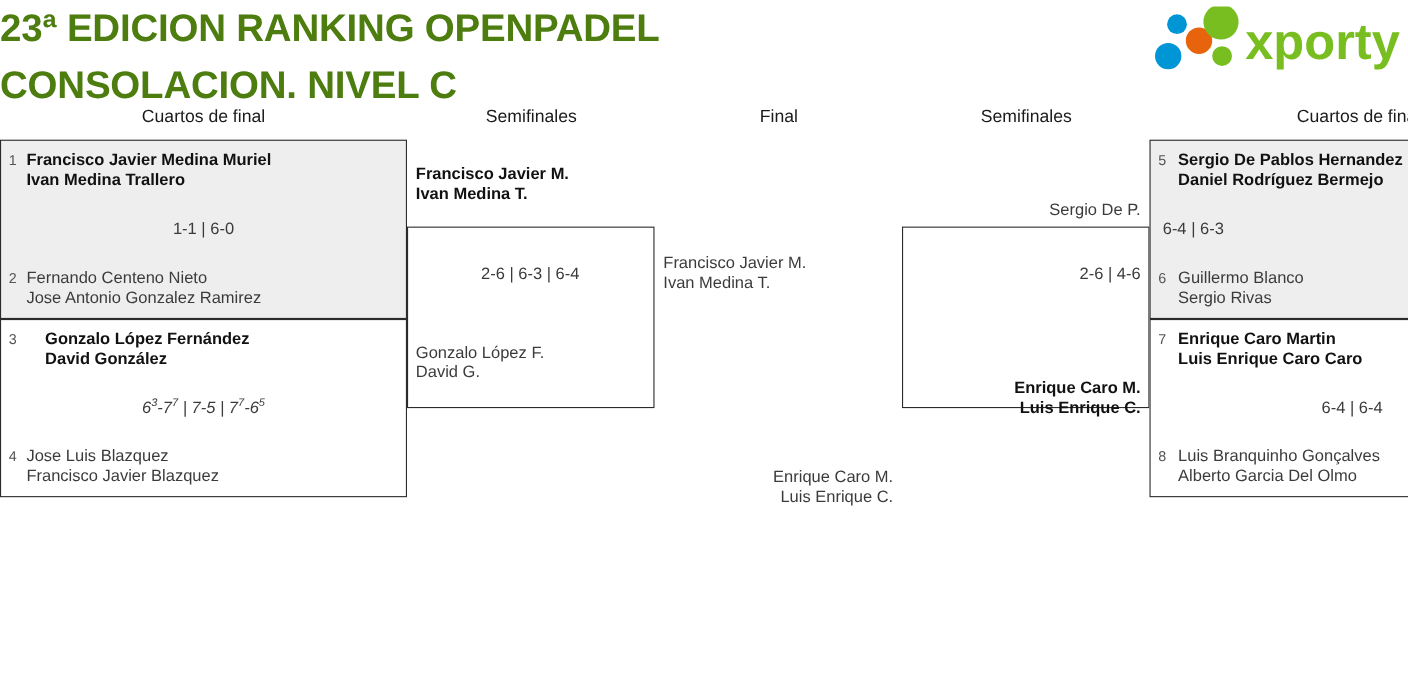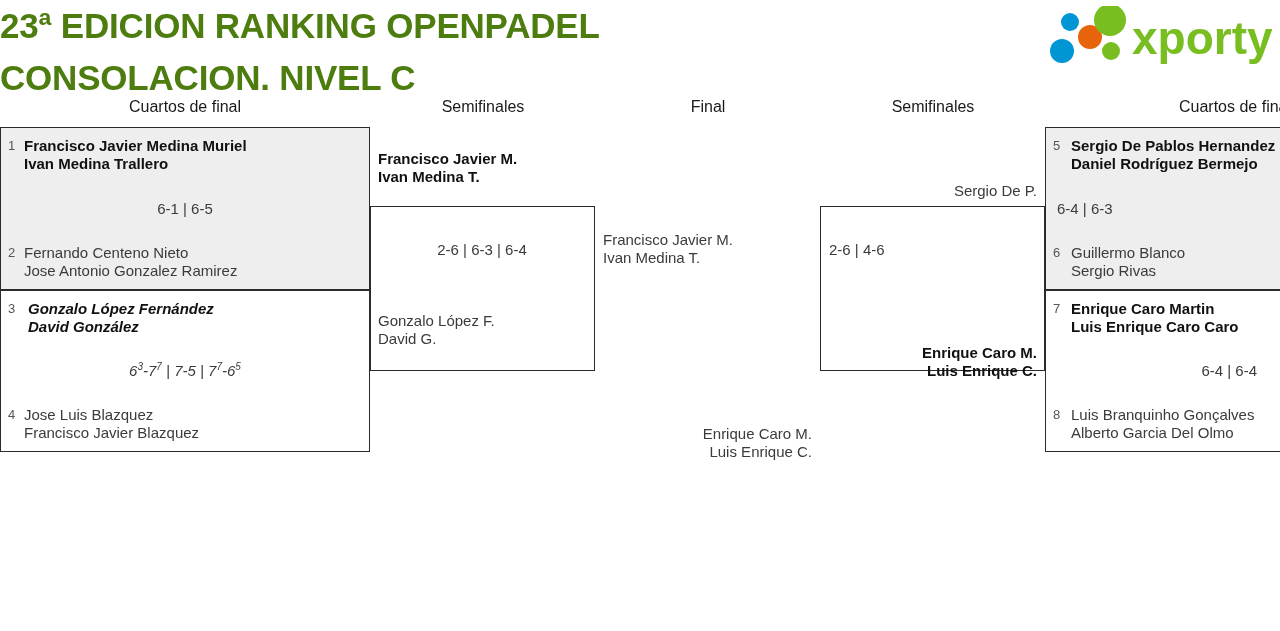--- a/index.html
+++ b/index.html
@@ -109,37 +109,37 @@
 
   
   .qf1-seed1 { left: 8px;  top: 137px; }
   .qf1-t1    { left: 24px; top: 137px; }
   .qf1-score { left: 24px; top: 200px; width: 322px; text-align: center; }
   .qf1-seed2 { left: 8px;  top: 244px; }
   .qf1-t2    { left: 24px; top: 244px; }
 
   
   .qf2-seed1 { left: 8px;  top: 300px; }
-  .qf2-t1    { left: 28px; top: 300px; font-style: italic; }
+  .qf2-t1    { left: 41px; top: 300px; }
   .qf2-score { left: 24px; top: 362px; width: 322px; text-align: center; font-style: italic; }
   .qf2-seed2 { left: 8px;  top: 406px; }
   .qf2-t2    { left: 24px; top: 406px; }
 
   
   .sfl-t1    { left: 378px; top: 150px; }
   .sfl-score { left: 378px; top: 241px; width: 208px; text-align: center; }
   .sfl-t2    { left: 378px; top: 312px; }
 
   
   .fin-t1    { left: 603px; top: 231px; }
   .fin-t2    { left: 612px; top: 393px; width: 200px; text-align: right; }
 
   
   .sfr-t1    { left: 837px; top: 150px; width: 200px; text-align: right; }
-  .sfr-score { left: 829px; top: 241px; width: 208px; text-align: left; }
+  .sfr-score { left: 829px; top: 241px; width: 208px; text-align: right; }
   .sfr-t2    { left: 837px; top: 312px; width: 200px; text-align: right; }
 
   
   .qf3-seed1 { left: 1053px; top: 137px; }
   .qf3-t1    { left: 1071px; top: 137px; }
   .qf3-score { left: 1057px; top: 200px; width: 200px; }
   .qf3-seed2 { left: 1053px; top: 244px; }
   .qf3-t2    { left: 1071px; top: 244px; }
 
   
@@ -179,21 +179,21 @@
 <div class="box plain  sf-l"></div>
 <div class="box plain  sf-r"></div>
 <div class="box shaded qf-r1"></div>
 <div class="box plain  qf-r2"></div>
 
 <div class="seed qf1-seed1">1</div>
 <div class="team win qf1-t1">
   <span class="ln">Francisco Javier Medina Muriel</span>
   <span class="ln">Ivan Medina Trallero</span>
 </div>
-<div class="score qf1-score">6-1 | 6-5</div>
+<div class="score qf1-score">1-1 | 6-0</div>
 <div class="seed qf1-seed2">2</div>
 <div class="team qf1-t2">
   <span class="ln">Fernando Centeno Nieto</span>
   <span class="ln">Jose Antonio Gonzalez Ramirez</span>
 </div>
 
 <div class="seed qf2-seed1">3</div>
 <div class="team win qf2-t1">
   <span class="ln">Gonzalo López Fernández</span>
   <span class="ln">David González</span>

